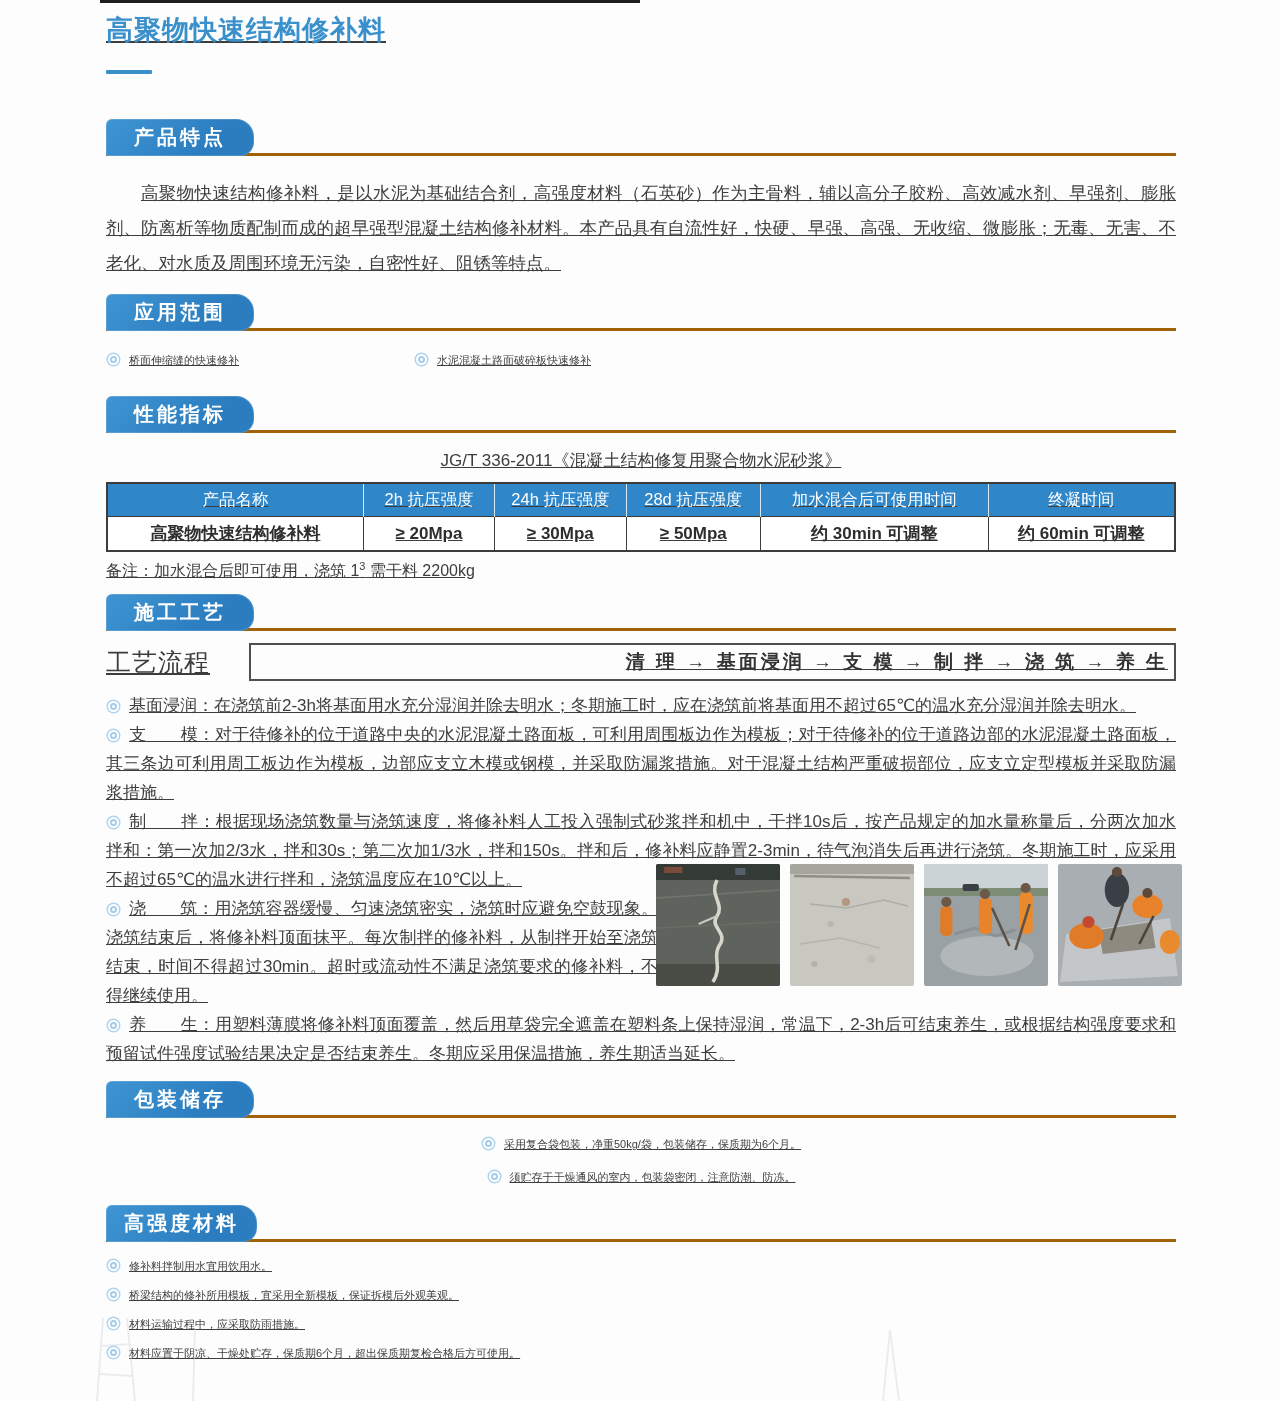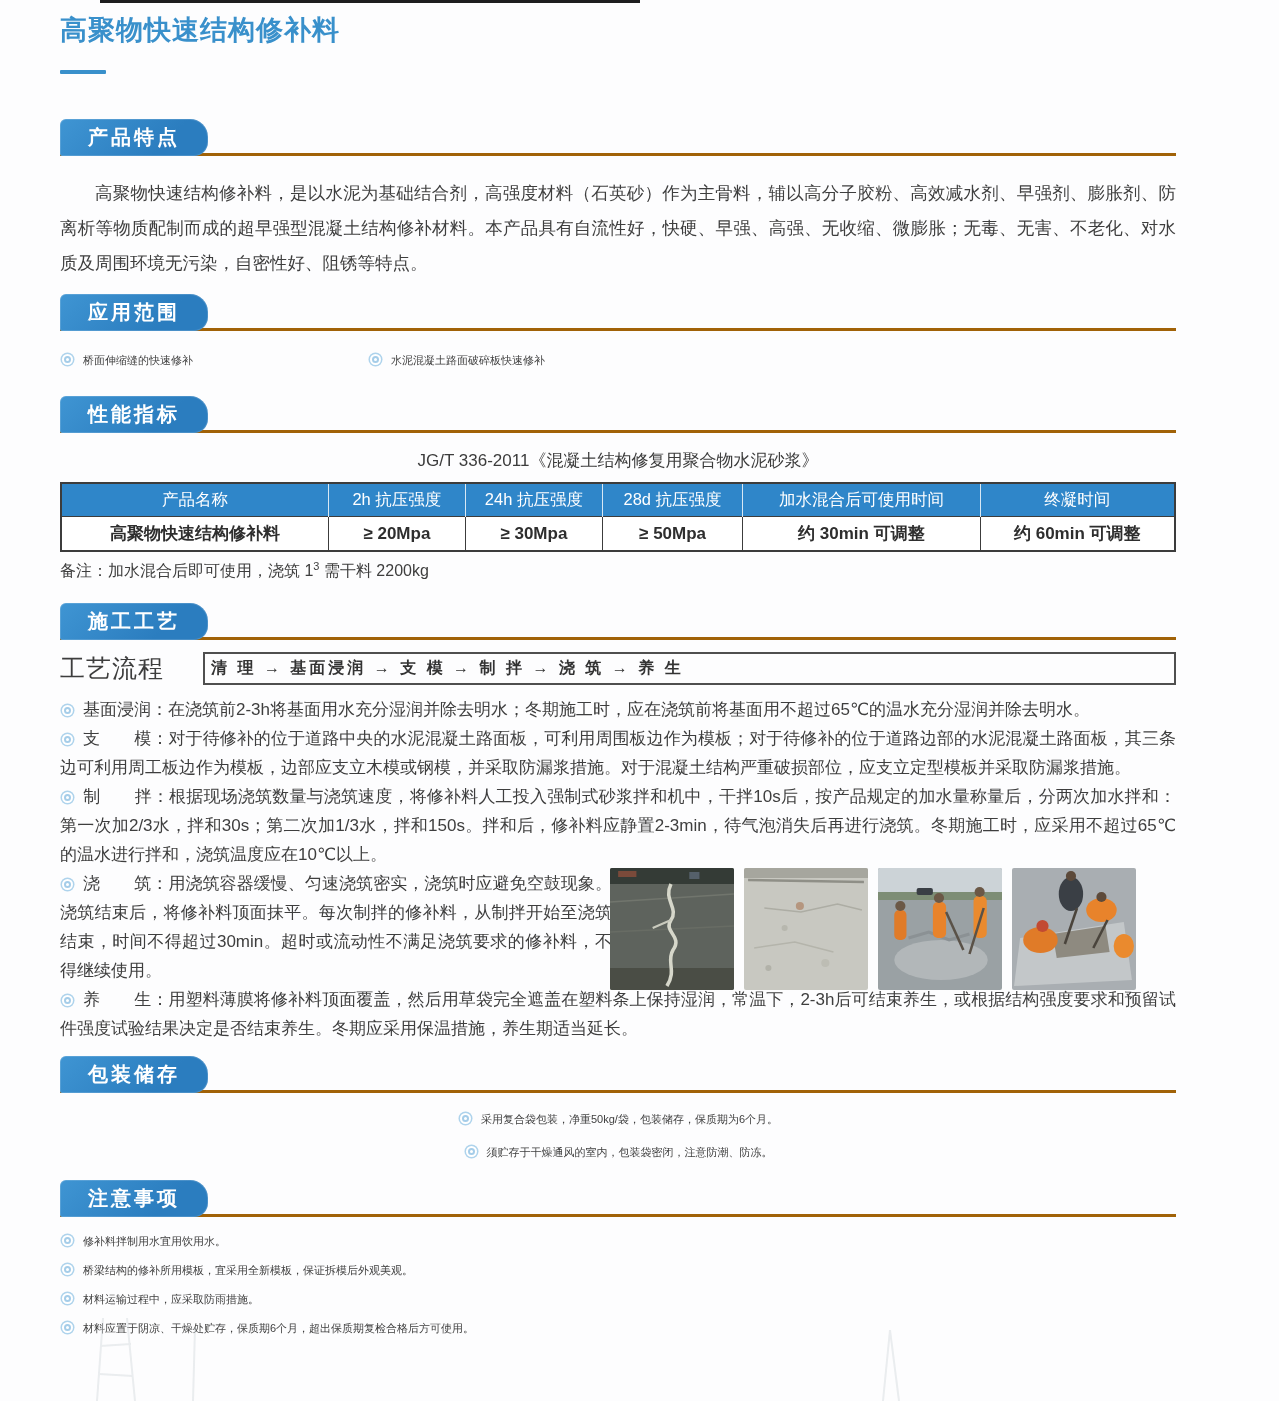--- a/index.html
+++ b/index.html
@@ -13,21 +13,21 @@
     position: relative;
     width: 1279px;
     height: 1401px;
     background: #fdfdfe;
     overflow: hidden;
   }
   .top-fragment {
     position: absolute; left: 100px; top: 0;
     width: 540px; height: 3px; background: #1e1e1e;
   }
-  .content { padding: 8px 103px 0 60px; position: relative; }
+  .content { padding: 8px 103px 0 106px; position: relative; text-decoration: underline; }
 
   h1.page-title {
     font-size: 27px; font-weight: bold; color: #3990cb;
     letter-spacing: 1px; margin-top: 4px;
   }
   .title-underline {
     width: 46px; height: 4px; background: #3990cb;
     margin-top: 22px; border-radius: 1px;
   }
 
@@ -85,26 +85,26 @@
   table.perf-table th:first-child { border-left: none; }
   table.perf-table th:last-child { border-right: none; }
   table.perf-table td {
     background: #ffffff; color: #2e2e2e; font-weight: 600;
     font-size: 17px; text-align: center; padding: 5px 2px;
     border: 1px solid #3c3c3c;
   }
   .perf-note { margin-top: 8px; font-size: 16px; color: #3e3e3e; }
   .perf-note sup { font-size: 11px; }
 
-  .sec-process .section-head { margin-top: 22px; text-align: right; }
+  .sec-process .section-head { margin-top: 13px; text-align: right; }
   .flow-row { display: flex; align-items: center; margin-top: 12px; }
   .flow-label { width: 143px; font-size: 25px; color: #3d3d3d; letter-spacing: 1px; }
   .flow-box {
     flex: 1; border: 2px solid #4f4f4f; padding: 4px 6px;
-    text-align: left; font-weight: bold; font-size: 16px;
+    text-align: right; font-weight: bold; font-size: 19px;
     color: #333; letter-spacing: 3px;
   }
   .process-body { position: relative; margin-top: 10px; }
   .process-body p.step {
     font-size: 17px; line-height: 29px; text-align: justify; color: #3e3e3e;
   }
   .process-body p.step-pour { max-width: 552px; }
   .photo-strip {
     position: absolute; left: 550px; top: 173px;
     width: 526px; height: 122px; display: flex; gap: 10px;
@@ -292,21 +292,21 @@
       </div>
       <div class="pack-items">
         <div class="item"><span class="bullet"></span><span>采用复合袋包装，净重50kg/袋，包装储存，保质期为6个月。</span></div>
         <div class="item"><span class="bullet"></span><span>须贮存于干燥通风的室内，包装袋密闭，注意防潮、防冻。</span></div>
       </div>
     </div>
 
     <div class="sec-notes">
       <div class="section-head">
         <div class="tab">
-          <span>注意事项</span>
+          <span>高强度材料</span>
         </div>
       </div>
       <div class="notes-cols">
         <div class="notes-col-left">
           <div class="item"><span class="bullet"></span><span>修补料拌制用水宜用饮用水。</span></div>
           <div class="item"><span class="bullet"></span><span>桥梁结构的修补所用模板，宜采用全新模板，保证拆模后外观美观。</span></div>
           <div class="item"><span class="bullet"></span><span>材料运输过程中，应采取防雨措施。</span></div>
           <div class="item"><span class="bullet"></span><span>材料应置于阴凉、干燥处贮存，保质期6个月，超出保质期复检合格后方可使用。</span></div>
 
         </div>

